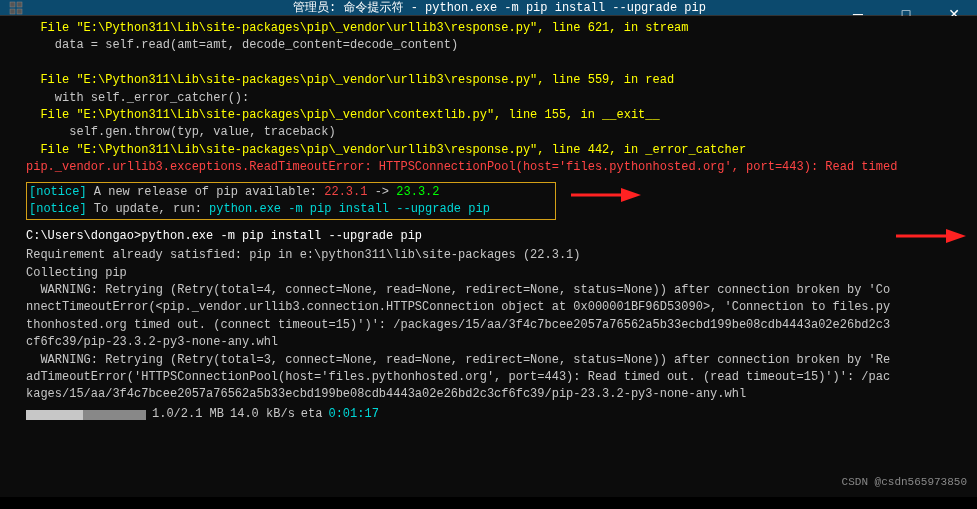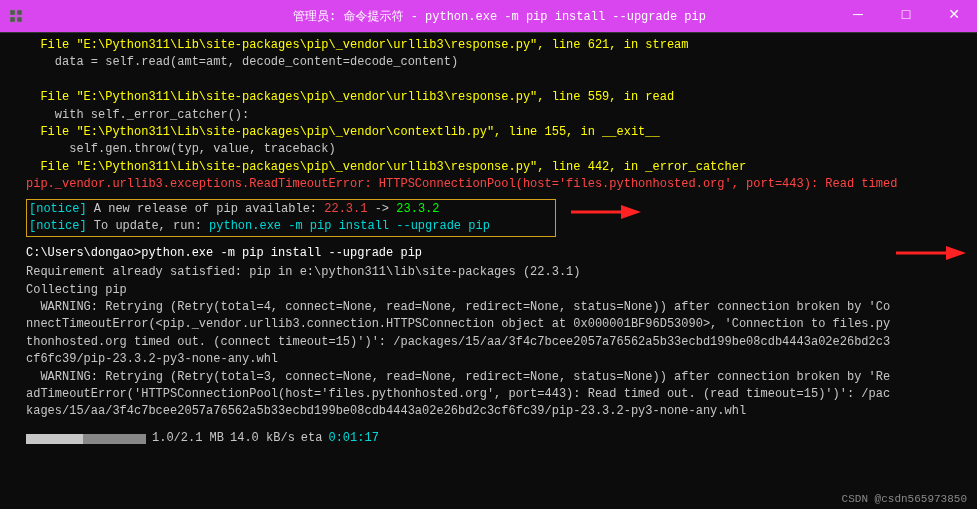--- a/index.html
+++ b/index.html
@@ -7,22 +7,22 @@
       width: 977px;
       height: 509px;
       background: #000;
       font-family: 'Courier New', Courier, monospace;
       font-size: 12px;
       overflow: hidden;
     }
 
     
     .title-bar {
-      background: #d946ef;
-      height: 33px;
+      background: #0c4a6e;
+      height: 16px;
       display: flex;
       align-items: center;
       padding: 0 8px;
       border-bottom: 1px solid #333;
       position: relative;
     }
     .title-bar-icon {
       width: 16px;
       height: 16px;
       margin-right: 6px;
@@ -152,21 +152,21 @@
   <div class="line gray">Requirement already satisfied: pip in e:\python311\lib\site-packages (22.3.1)</div>
   <div class="line gray">Collecting pip</div>
   <div class="line gray">  WARNING: Retrying (Retry(total=4, connect=None, read=None, redirect=None, status=None)) after connection broken by 'Co</div>
   <div class="line gray">nnectTimeoutError(&lt;pip._vendor.urllib3.connection.HTTPSConnection object at 0x000001BF96D53090&gt;, 'Connection to files.py</div>
   <div class="line gray">thonhosted.org timed out. (connect timeout=15)')': /packages/15/aa/3f4c7bcee2057a76562a5b33ecbd199be08cdb4443a02e26bd2c3</div>
   <div class="line gray">cf6fc39/pip-23.3.2-py3-none-any.whl</div>
   <div class="line gray">  WARNING: Retrying (Retry(total=3, connect=None, read=None, redirect=None, status=None)) after connection broken by 'Re</div>
   <div class="line gray">adTimeoutError('HTTPSConnectionPool(host='files.pythonhosted.org', port=443): Read timed out. (read timeout=15)')': /pac</div>
   <div class="line gray">kages/15/aa/3f4c7bcee2057a76562a5b33ecbd199be08cdb4443a02e26bd2c3cf6fc39/pip-23.3.2-py3-none-any.whl</div>
 
-  <div style="display:flex; align-items:center; gap:6px; margin-top:9px;">
+  <div style="display:flex; align-items:center; gap:6px; margin-top:2px;">
     <div style="background:#888; height:10px; width:120px; display:inline-block;">
       <div style="background:#c7c7c7; height:10px; width:57px;"></div>
     </div>
     <span style="color:#c7c7c7;">1.0/2.1 MB</span>
     <span style="color:#c7c7c7;">14.0 kB/s</span>
     <span style="color:#c7c7c7;">eta</span>
     <span style="color:#00d7d7;">0:01:17</span>
   </div>
 
   <div class="csdn-watermark">CSDN @csdn565973850</div>

